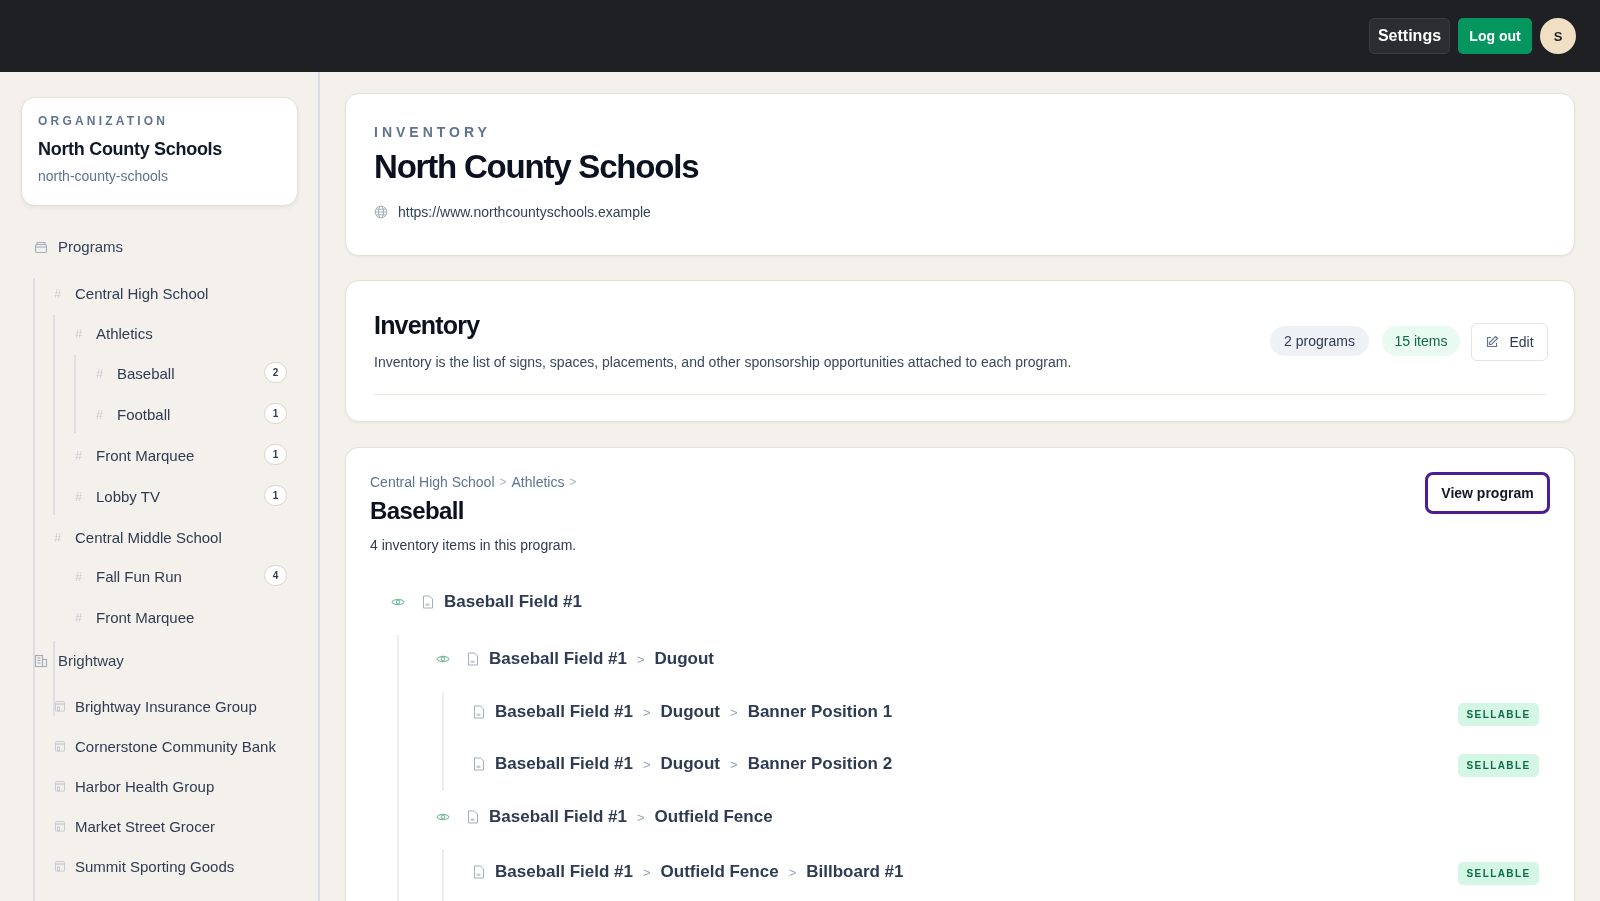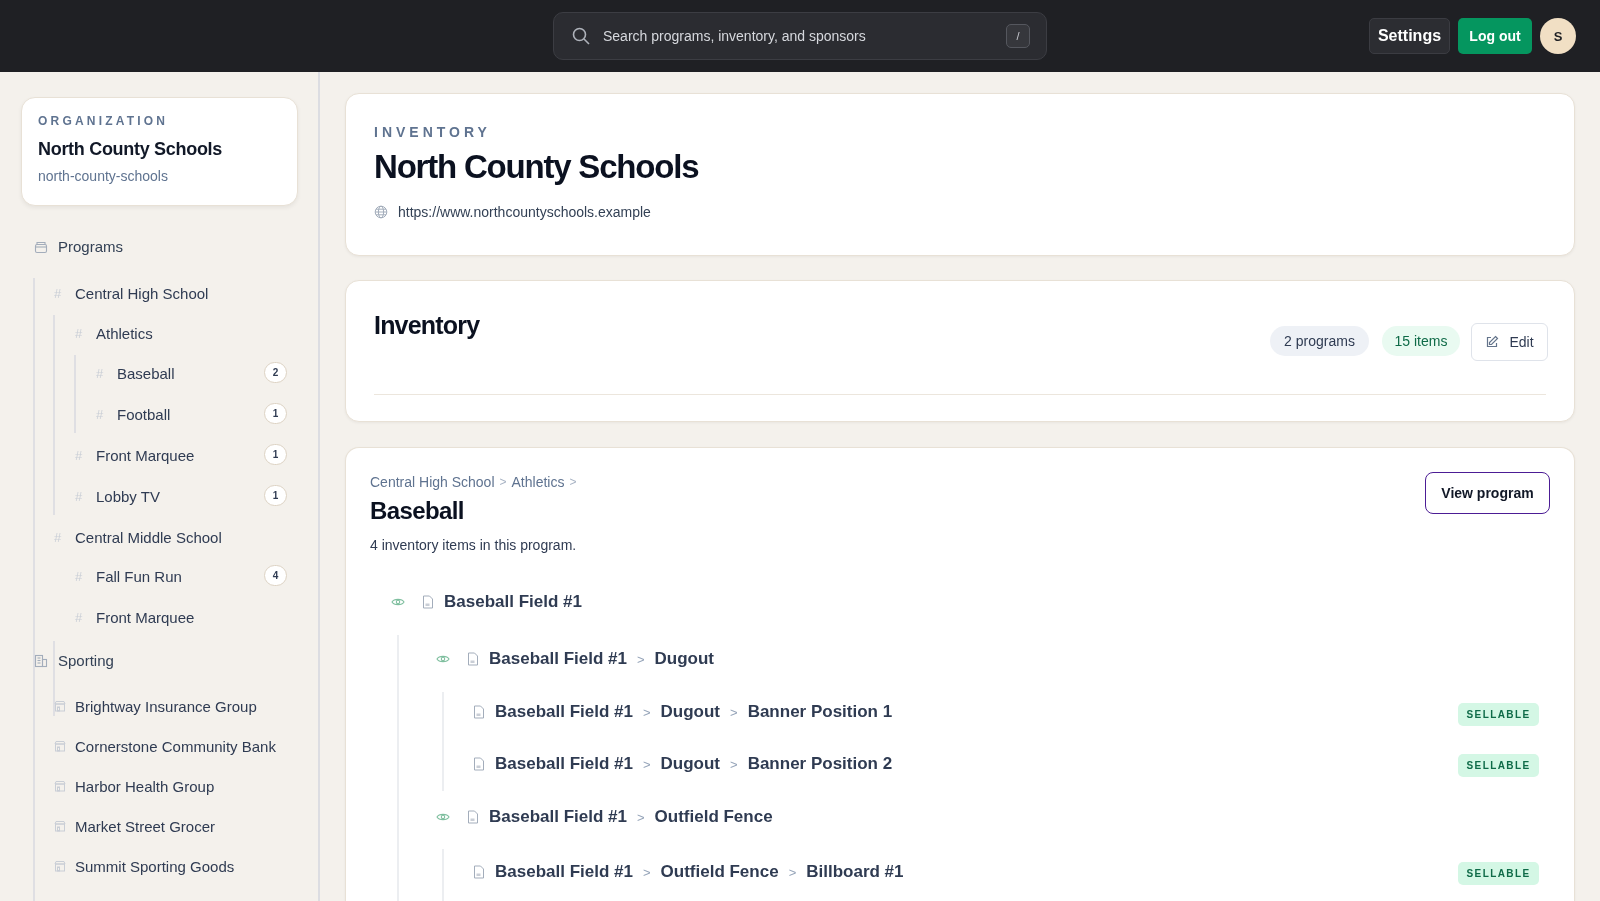--- a/index.html
+++ b/index.html
@@ -56,43 +56,35 @@
   .pill { position: absolute; top: 45px; height: 30px; border-radius: 15px; font-size: 14px; font-weight: 500; display: flex; align-items: center; justify-content: center; }
   .pill-programs { left: 924px; width: 99px; background: #eef1f6; color: #2f3b52; }
   .pill-items { left: 1036px; width: 78px; background: #e9faf1; color: #0f6b48; }
   .btn-edit { position: absolute; left: 1125px; top: 42px; width: 77px; height: 38px; border-radius: 6px; border: 1px solid #dfe3ea; background: #fff; display: flex; align-items: center; justify-content: center; font-size: 14px; font-weight: 500; color: #2f3b52; }
   .btn-edit svg { margin-right: 10px; }
 
   .crumbs { position: absolute; left: 24px; top: 26px; font-size: 14px; color: #5f7390; display: flex; align-items: center; }
   .crumbs .sep { color: #a8b3c4; margin: 0 5px; font-size: 12px; }
   .prog-title { position: absolute; left: 24px; top: 49px; font-size: 24px; font-weight: 700; color: #0b1120; letter-spacing: -0.6px; }
   .prog-sub { position: absolute; left: 24px; top: 89px; font-size: 14px; color: #2f3b52; }
-  .btn-view { position: absolute; left: 1079px; top: 24px; width: 125px; height: 42px; border-radius: 8px; border: 1px solid #4c1d95; background: #fff; font-size: 14px; font-weight: 700; color: #111827; display: flex; align-items: center; justify-content: center; }
+  .btn-view { position: absolute; left: 1079px; top: 24px; width: 125px; height: 42px; border-radius: 8px; border: 3px solid #4c1d95; background: #fff; font-size: 14px; font-weight: 700; color: #111827; display: flex; align-items: center; justify-content: center; }
 
   .inv-row { position: absolute; display: flex; align-items: center; height: 24px; }
   .inv-row .eye { width: 14px; height: 14px; margin-right: 17px; }
   .inv-row .doc { width: 12px; height: 14px; margin-right: 10px; }
   .inv-row .seg { font-size: 17px; color: #2f3b52; font-weight: 700; }
   .inv-row .arrow { font-size: 13px; color: #94a3b8; margin: 0 10px; }
   .inv-line { position: absolute; width: 2px; background: #eceef1; }
   .sellable { position: absolute; left: 1112px; width: 81px; height: 23px; border-radius: 5px; background: #d4f7e5; color: #0f6b48; font-size: 10px; font-weight: 700; letter-spacing: 1.4px; display: flex; align-items: center; justify-content: center; }
 </style>
 </head>
 <body>
 
 <header class="topbar">
 
-  <div class="search">
-    <svg class="search-icon" viewBox="0 0 20 20" fill="none" stroke="#aeb2ba" stroke-width="1.6">
-        <circle cx="8.5" cy="8.5" r="6"></circle>
-        <line x1="13" y1="13" x2="18" y2="18"></line>
-      </svg>
-    <input class="search-input" type="text" placeholder="Search programs, inventory, and sponsors" style="">
-    <span class="kbd">/</span>
-  </div>
 
   <div class="btn-settings">Settings</div>
   <div class="btn-logout">Log out</div>
   <div class="avatar">S</div>
 </header>
 
 <aside class="sidebar">
   <div class="org-card">
     <div class="org-label">ORGANIZATION</div>
     <div class="org-name">North County Schools</div>
@@ -156,21 +148,21 @@
   </div>
 
   <div class="nav-section" style="top:580px;">
     <svg class="ico" viewBox="0 0 14 14" fill="none" stroke="#a3adbb" stroke-width="1.1">
         <rect x="1.5" y="1.5" width="7" height="11"></rect>
         <rect x="8.5" y="5.5" width="4" height="7"></rect>
         <line x1="3.5" y1="4" x2="6.5" y2="4"></line>
         <line x1="3.5" y1="6.5" x2="6.5" y2="6.5"></line>
         <line x1="3.5" y1="9" x2="6.5" y2="9"></line>
       </svg>
-    <span class="lbl">Sporting</span>
+    <span class="lbl">Brightway</span>
   </div>
   <div class="tree-line" style="left:33px; top:620px; height:209px;"></div>
 
   <div class="nav-item" style="left:54px; top:622px;">
     <svg class="sponsor-ico" viewBox="0 0 12 12" fill="none" stroke="#c9ced6" stroke-width="1">
         <path d="M1 4 L2 1.5 h8 L11 4 Z"></path>
         <rect x="1.5" y="4" width="9" height="7"></rect>
         <rect x="3.5" y="7" width="2" height="4"></rect>
       </svg>
     <span class="txt">Brightway Insurance Group</span>
@@ -219,20 +211,21 @@
         <line x1="1.2" y1="7" x2="12.8" y2="7"></line>
         <line x1="2" y1="4.2" x2="12" y2="4.2"></line>
         <line x1="2" y1="9.8" x2="12" y2="9.8"></line>
       </svg>
     <span class="url">https://www.northcountyschools.example</span>
   </div>
 </section>
 
 <section class="card card2">
   <h2 class="sec-title">Inventory</h2>
+  <p class="sec-desc">Inventory is the list of signs, spaces, placements, and other sponsorship opportunities attached to each program.</p>
   <div class="pill pill-programs">2 programs</div>
   <div class="pill pill-items">15 items</div>
   <div class="btn-edit">
     <svg width="14" height="14" viewBox="0 0 14 14" fill="none" stroke="#64748b" stroke-width="1.2">
         <path d="M6 2.5 H2.5 v9 h9 V8"></path>
         <path d="M10.5 1.5 l2 2 -6 6 H4.5 v-2 z"></path>
       </svg>
     <span>Edit</span>
   </div>
   <div class="sec-divider"></div>

